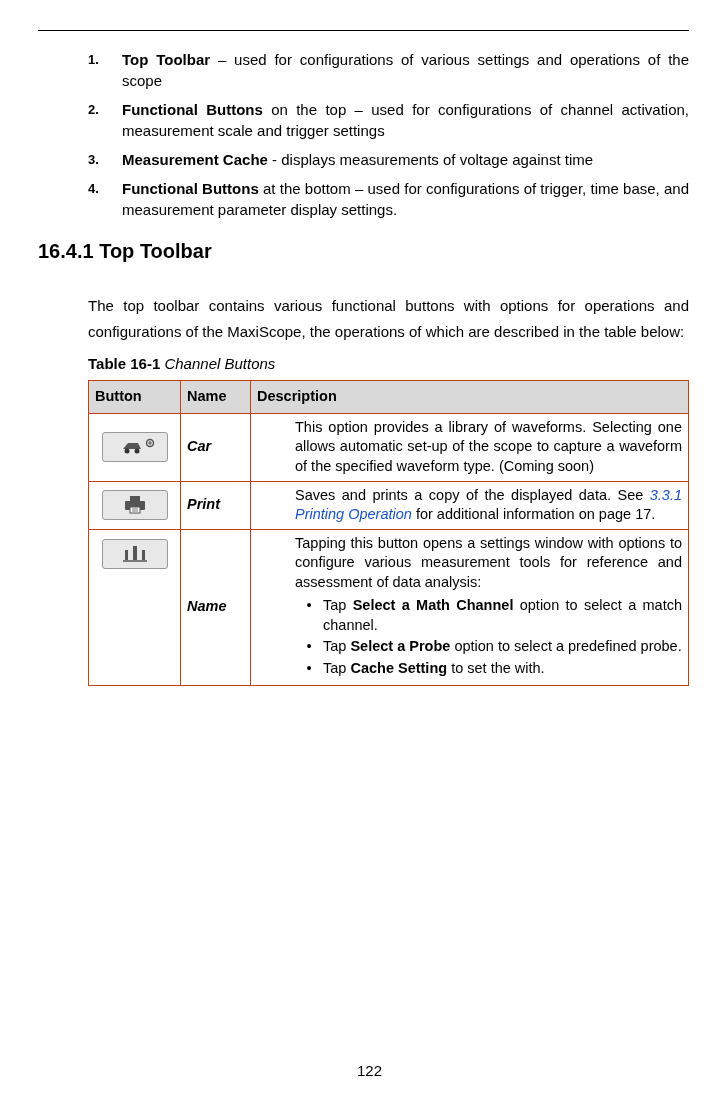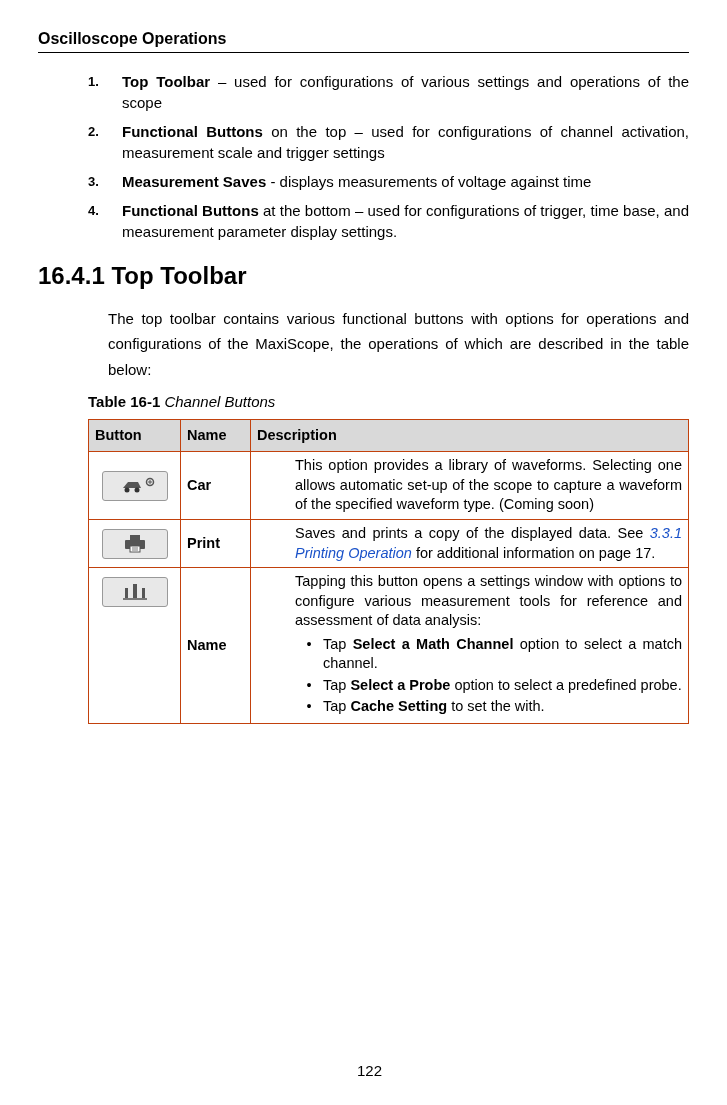--- a/index.html
+++ b/index.html
@@ -39,29 +39,28 @@
     }
     .ol-num {
       font-size: 13px;
       font-weight: bold;
       min-width: 34px;
       padding-top: 2px;
     }
     .ol-text { flex: 1; }
     .ol-text .bold { font-weight: bold; }
     .section-heading {
-      font-size: 24px;
-      font-weight: bold;
-      margin-bottom: 14px;
+      font-size: 20px;
+      font-weight: bold;
+      margin-bottom: 28px;
     }
     .para {
       text-align: justify;
       line-height: 1.7;
       margin-bottom: 10px;
-      margin-left: 20px;
     }
     .table-caption {
       margin-bottom: 6px;
     }
     .table-caption .bold { font-weight: bold; }
     .table-caption .italic { font-style: italic; }
     table {
       border-collapse: collapse;
       width: 100%;
       table-layout: fixed;
@@ -74,21 +73,21 @@
       line-height: 1.35;
     }
     th {
       background: #d9d9d9;
       font-weight: bold;
       text-align: left;
       padding: 6px;
     }
     .col-btn { width: 92px; }
     .col-name { width: 70px; }
-    .name-cell { font-weight: bold; }
+    .name-cell { font-weight: bold; font-style: italic; }
     .desc-cell { text-align: justify; padding-left: 44px; }
     .btn-box {
       margin: 3px auto;
       width: 66px;
       height: 30px;
       background: #e8e8e8;
       border: 1px solid #999;
       border-radius: 3px;
       display: flex;
       align-items: center;
@@ -109,37 +108,36 @@
       width: 100%;
       text-align: center;
       font-size: 15px;
       padding-left: 12px;
     }
   </style>
 </head>
 <body>
 
 <div class="header-row">
-  <span>Oscilloscope Operations</span>
 </div>
 <div class="header-underline"></div>
 
 <div class="content-indent">
   <ol class="ol-list">
     <li>
       <span class="ol-num">1.</span>
       <span class="ol-text"><span class="bold">Top Toolbar</span><span> – used for configurations of various settings and operations of the scope</span></span>
     </li>
     <li>
       <span class="ol-num">2.</span>
       <span class="ol-text"><span class="bold">Functional Buttons</span><span> on the top – used for configurations of channel activation, measurement scale and trigger settings</span></span>
     </li>
     <li>
       <span class="ol-num">3.</span>
-      <span class="ol-text"><span class="bold">Measurement Saves</span><span> - displays measurements of voltage against time</span></span>
+      <span class="ol-text"><span class="bold">Measurement Cache</span><span> - displays measurements of voltage against time</span></span>
     </li>
     <li>
       <span class="ol-num">4.</span>
       <span class="ol-text"><span class="bold">Functional Buttons</span><span> at the bottom – used for configurations of trigger, time base, and measurement parameter display settings.</span></span>
     </li>
   </ol>
 </div>
 
 <div class="section-heading">16.4.1 Top Toolbar</div>
 

